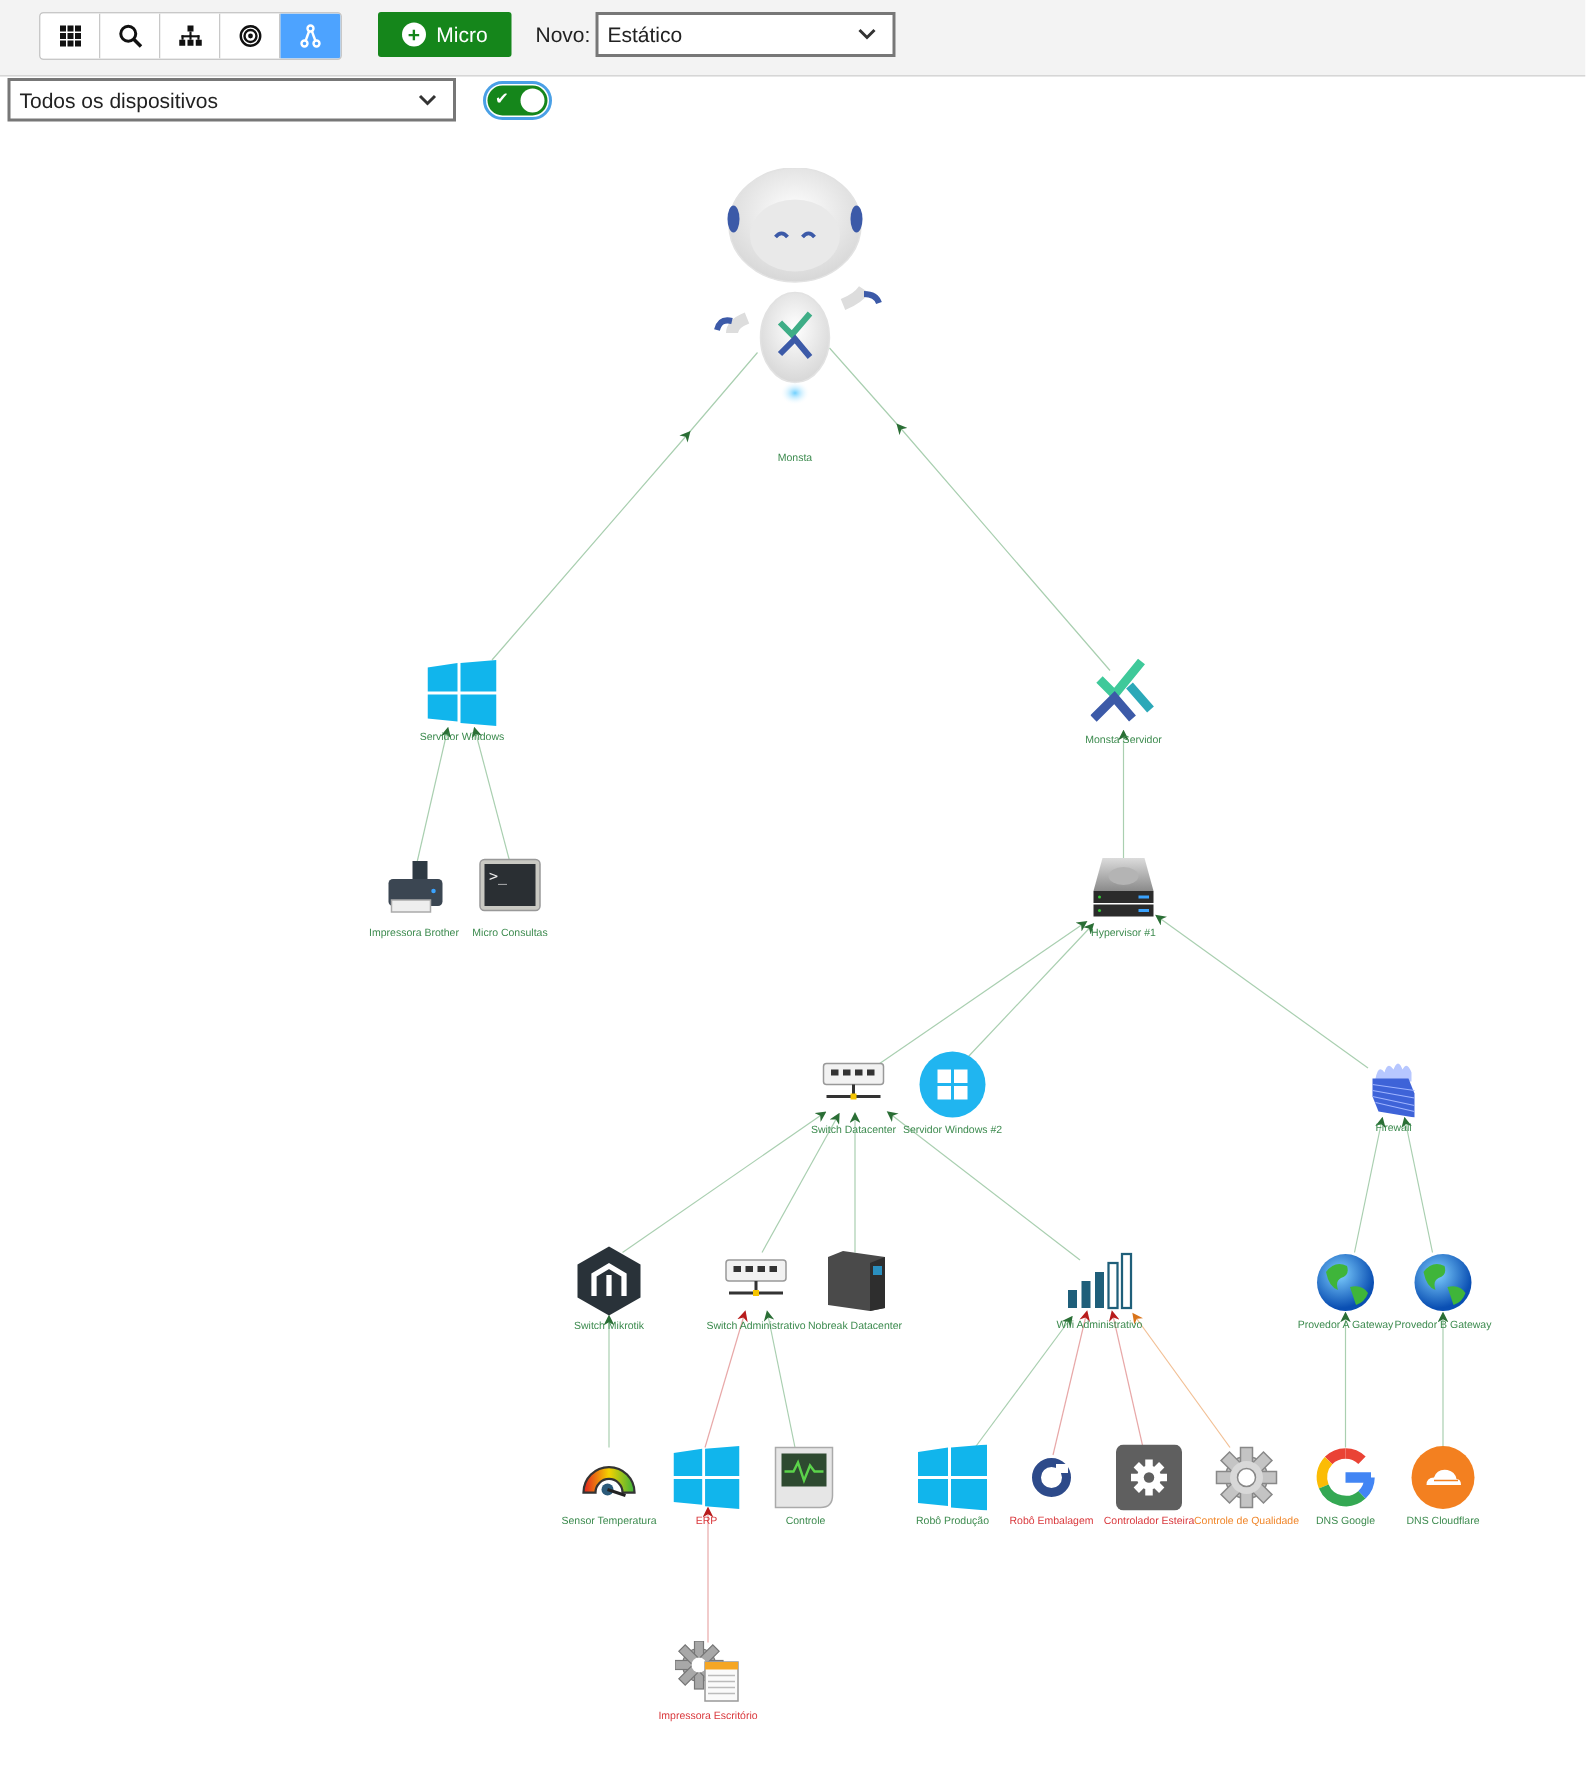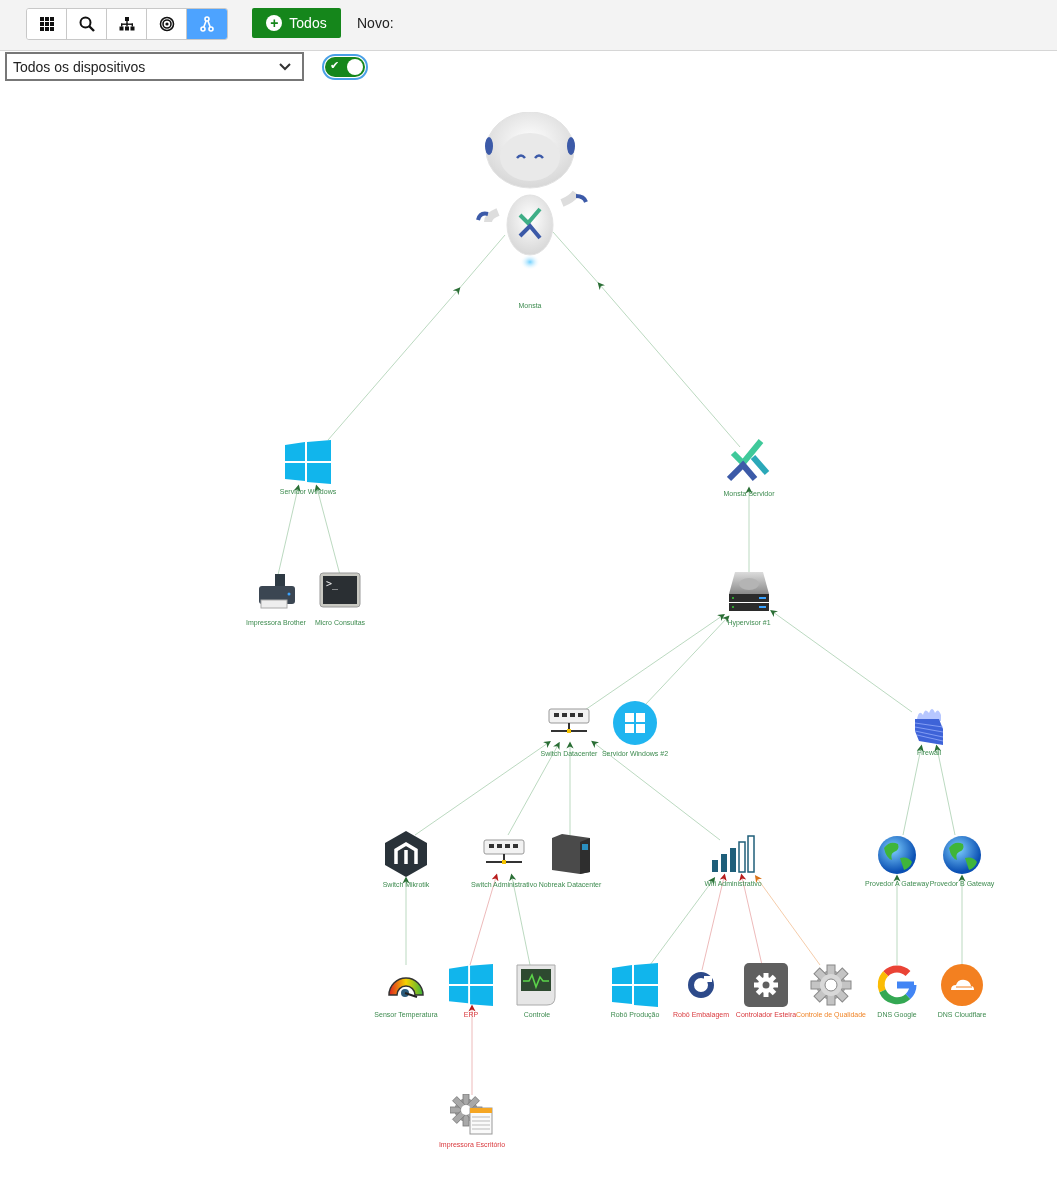--- a/index.html
+++ b/index.html
@@ -81,24 +81,30 @@
             <circle cx="12" cy="13" r="2"></circle>
             <line x1="7" y1="5" x2="4.8" y2="11"></line>
             <line x1="9" y1="5" x2="11.2" y2="11"></line>
           </g>
         </svg>
     </div>
   </div>
 
   <div class="novo">
     <span class="plus">+</span>
-    <span>Todos</span>
+    <span>Micro</span>
   </div>
 
   <span class="mapa-label">Novo:</span>
+  <div class="select" style="left:397px;top:8px;width:200px;height:30px;">
+    <span>Estático</span>
+    <svg class="chev" width="14" height="12" viewBox="0 0 14 12">
+        <polyline points="2,3 7,8 12,3" fill="none" stroke="#333" stroke-width="2"></polyline>
+      </svg>
+  </div>
 </div>
 
 <div class="select" style="left:5px;top:52px;width:299px;height:29px;align-items:center;">
   <span>Todos os dispositivos</span>
   <svg class="chev" width="14" height="12" viewBox="0 0 14 12">
       <polyline points="2,3 7,8 12,3" fill="none" stroke="#333" stroke-width="2"></polyline>
     </svg>
 </div>
 <div class="toggle">
   <div class="track">

